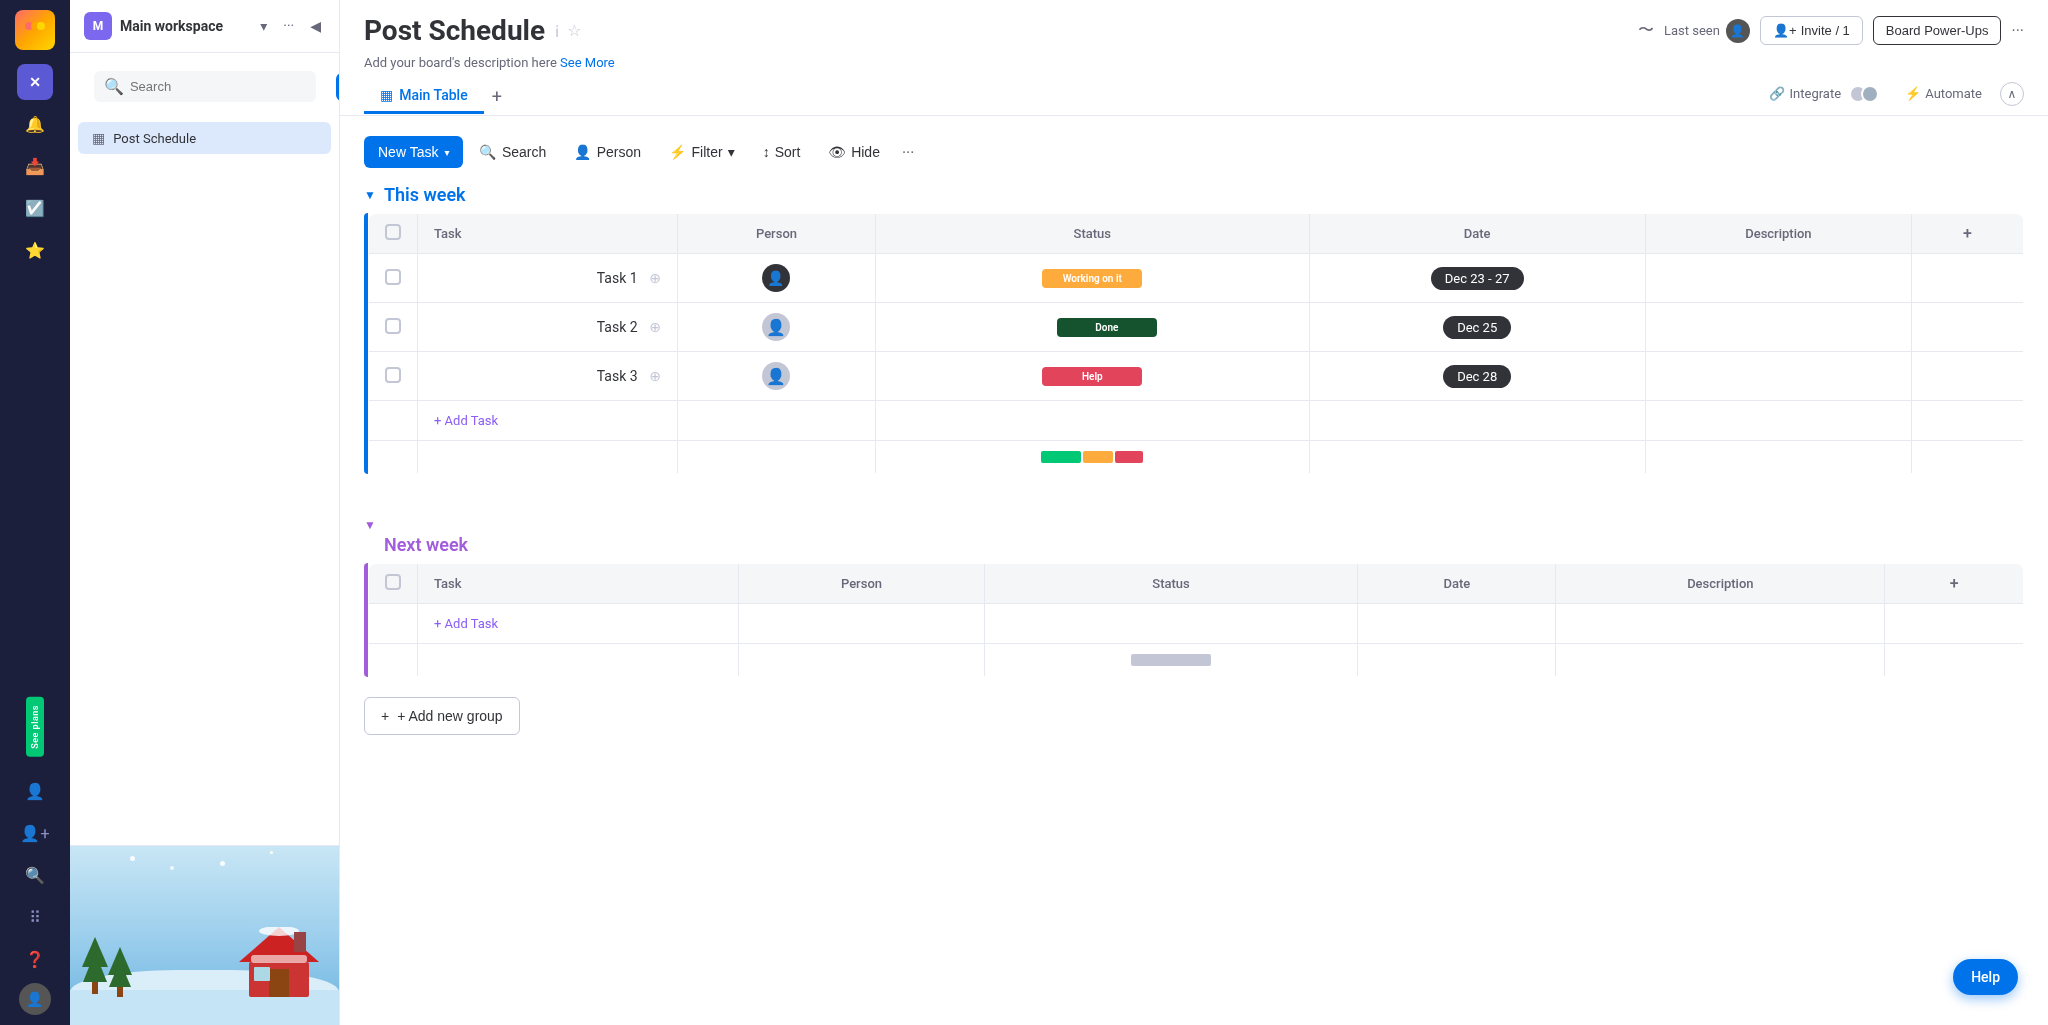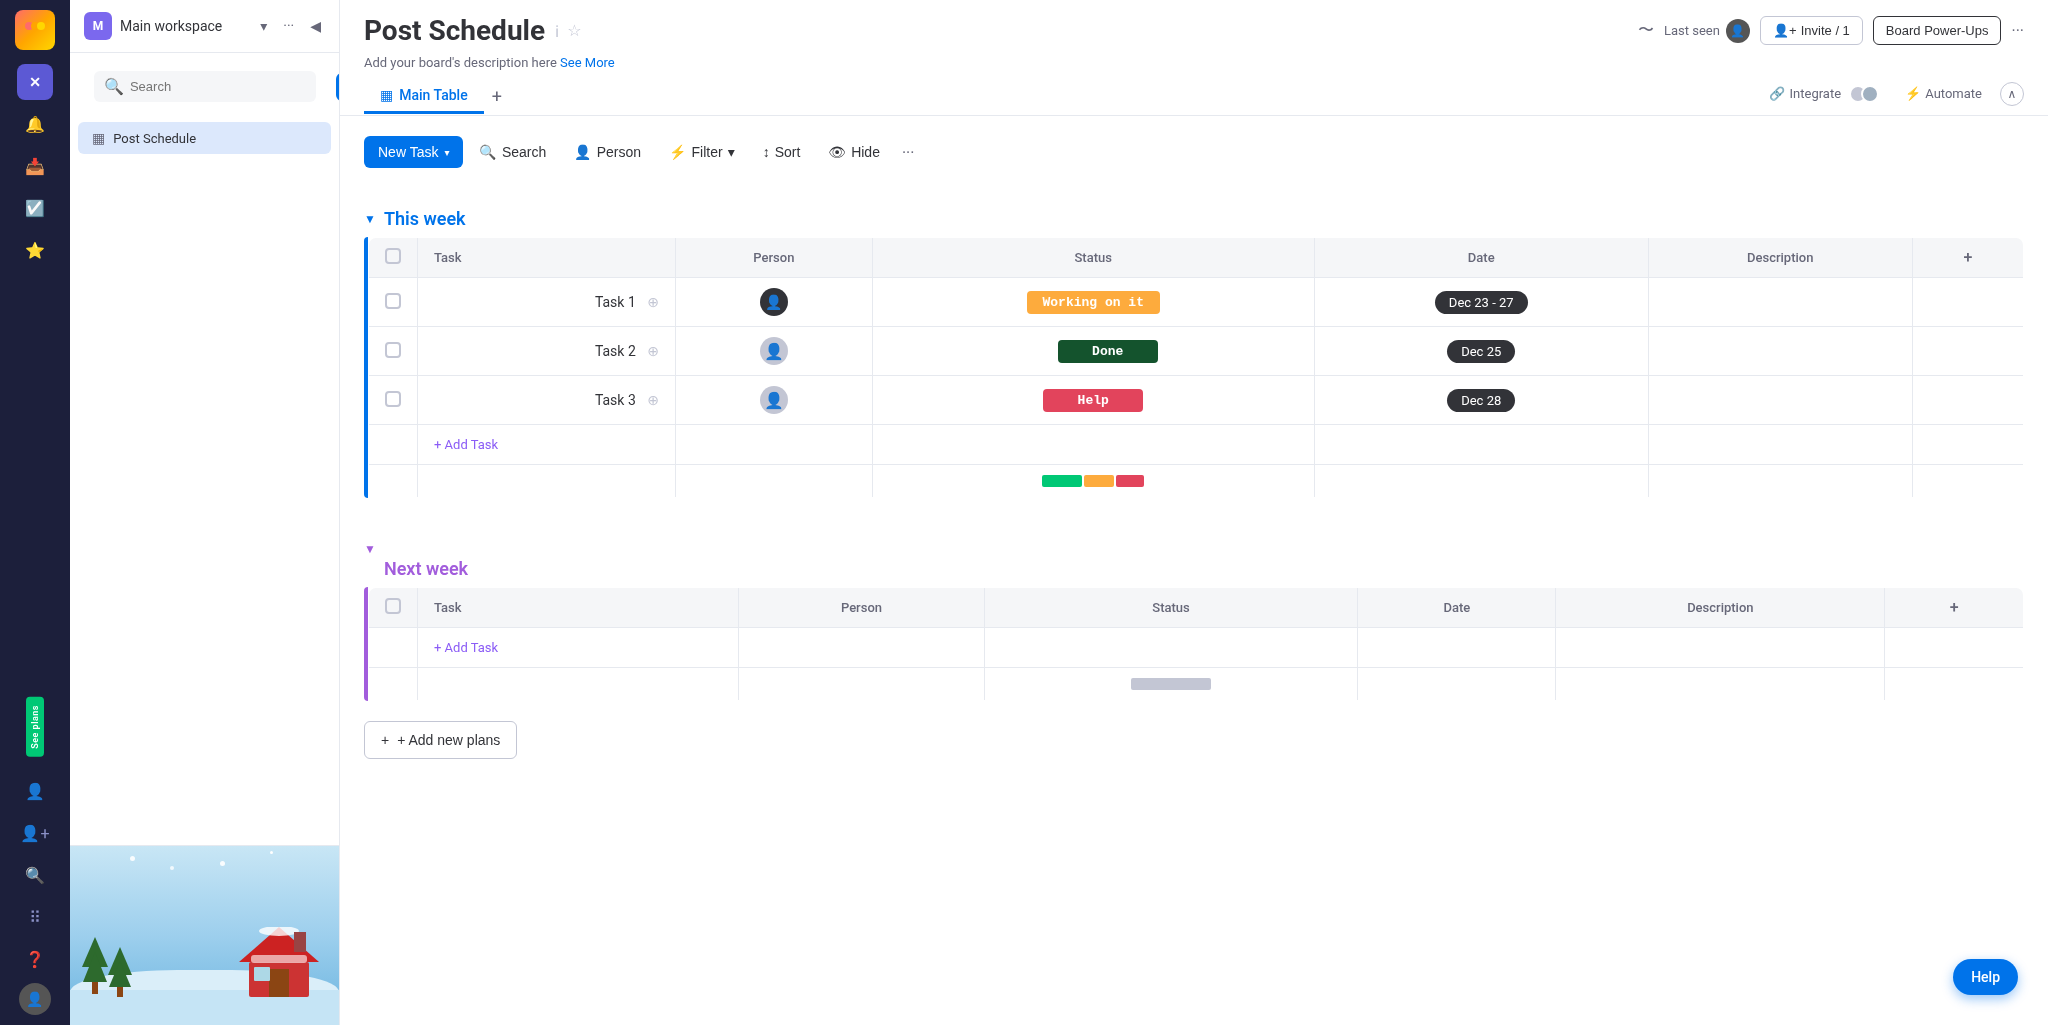--- a/index.html
+++ b/index.html
@@ -66,21 +66,21 @@
       display: flex; align-items: center; gap: 8px;
       padding: 12px 14px;
       border-bottom: 1px solid #e6e9ef;
     }
     .workspace-icon {
       width: 28px; height: 28px; border-radius: 6px;
       background: #7b68ee;
       display: flex; align-items: center; justify-content: center;
       color: white; font-size: 12px; font-weight: bold;
     }
-    .workspace-name { font-size: 14px; font-weight: 400; color: #323338; flex: 1; }
+    .workspace-name { font-size: 14px; font-weight: 700; color: #323338; flex: 1; }
     .nav-icon-btn { color: #676879; cursor: pointer; font-size: 14px; padding: 4px; }
     .nav-search-bar {
       margin: 10px 12px;
       display: flex; align-items: center; gap: 6px;
       background: #f5f6f8; border-radius: 6px;
       padding: 6px 10px;
     }
     .nav-search-bar input {
       border: none; background: transparent; font-size: 13px; color: #676879; outline: none; flex: 1;
     }
@@ -176,21 +176,21 @@
       display: flex; align-items: center; justify-content: center;
       color: #676879; cursor: pointer; font-size: 12px;
     }
 
     
     .board-body {
       flex: 1; overflow-y: auto; padding: 20px 24px;
       background: white;
     }
     .toolbar {
-      display: flex; align-items: center; gap: 4px; margin-bottom: 40px;
+      display: flex; align-items: center; gap: 4px; margin-bottom: 16px;
     }
     .new-task-btn {
       background: #0073ea; color: white; border: none;
       border-radius: 6px; padding: 8px 14px; font-size: 14px;
       font-weight: 500; cursor: pointer; display: flex; align-items: center; gap: 4px;
     }
     .new-task-btn .chevron {
       font-size: 10px; margin-left: 2px;
     }
     .toolbar-btn {
@@ -234,22 +234,22 @@
     }
     .task-table td.task-name { text-align: right; }
     .task-table tr:last-child td { border-bottom: none; }
     .task-table td:last-child, .task-table th:last-child { border-right: none; }
     .checkbox {
       width: 16px; height: 16px; border: 2px solid #c3c6d4;
       border-radius: 4px; cursor: pointer; display: inline-block;
     }
     .status-badge {
       padding: 4px 16px; border-radius: 4px;
-      font-size: 13px; font-weight: 600; color: white;
-      display: inline-block; min-width: 100px; font-family: Liberation Mono, monospace;
+      font-size: 10px; font-weight: 600; color: white;
+      display: inline-block; min-width: 100px;
     }
     .status-working { background: #fdab3d; }
     .status-done { background: #14532d; margin-left: 29px; }
     .status-stuck { background: #e2445c; }
     .date-badge {
       background: #323338; color: white;
       border-radius: 16px; padding: 4px 14px;
       font-size: 13px; display: inline-block;
     }
     .add-task-row td {
@@ -605,18 +605,18 @@
                   <td></td>
               </tr>
             </tbody>
           </table>
         </div>
       </div>
     </div>
 
     <button class="add-group-btn">
       <span>+</span>
-      <span>+ Add new plans</span>
+      <span>+ Add new group</span>
     </button>
   </div>
 </div>
 
 <div class="help-btn">Help</div>
 
 </body></html>

